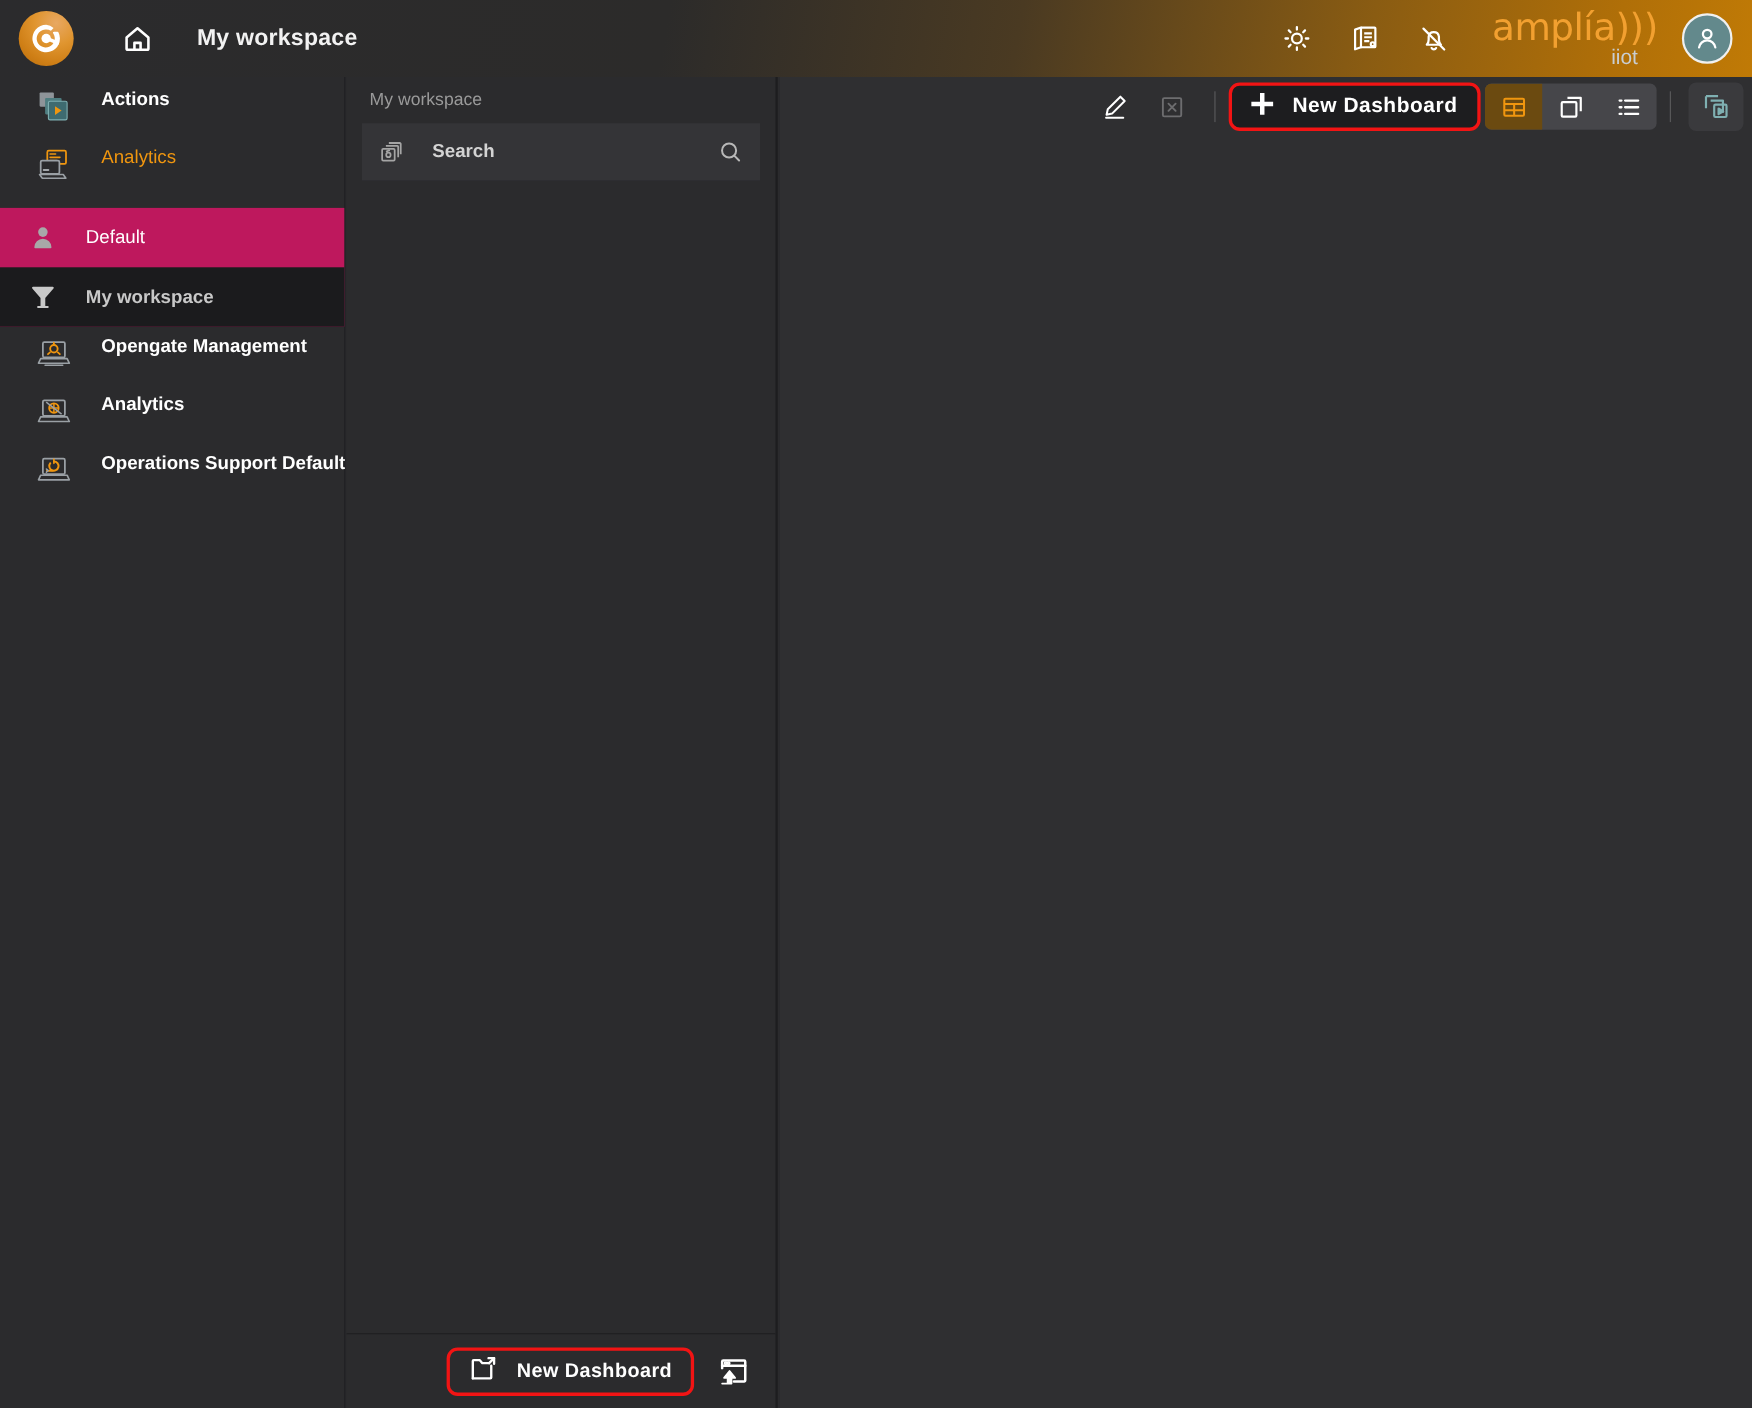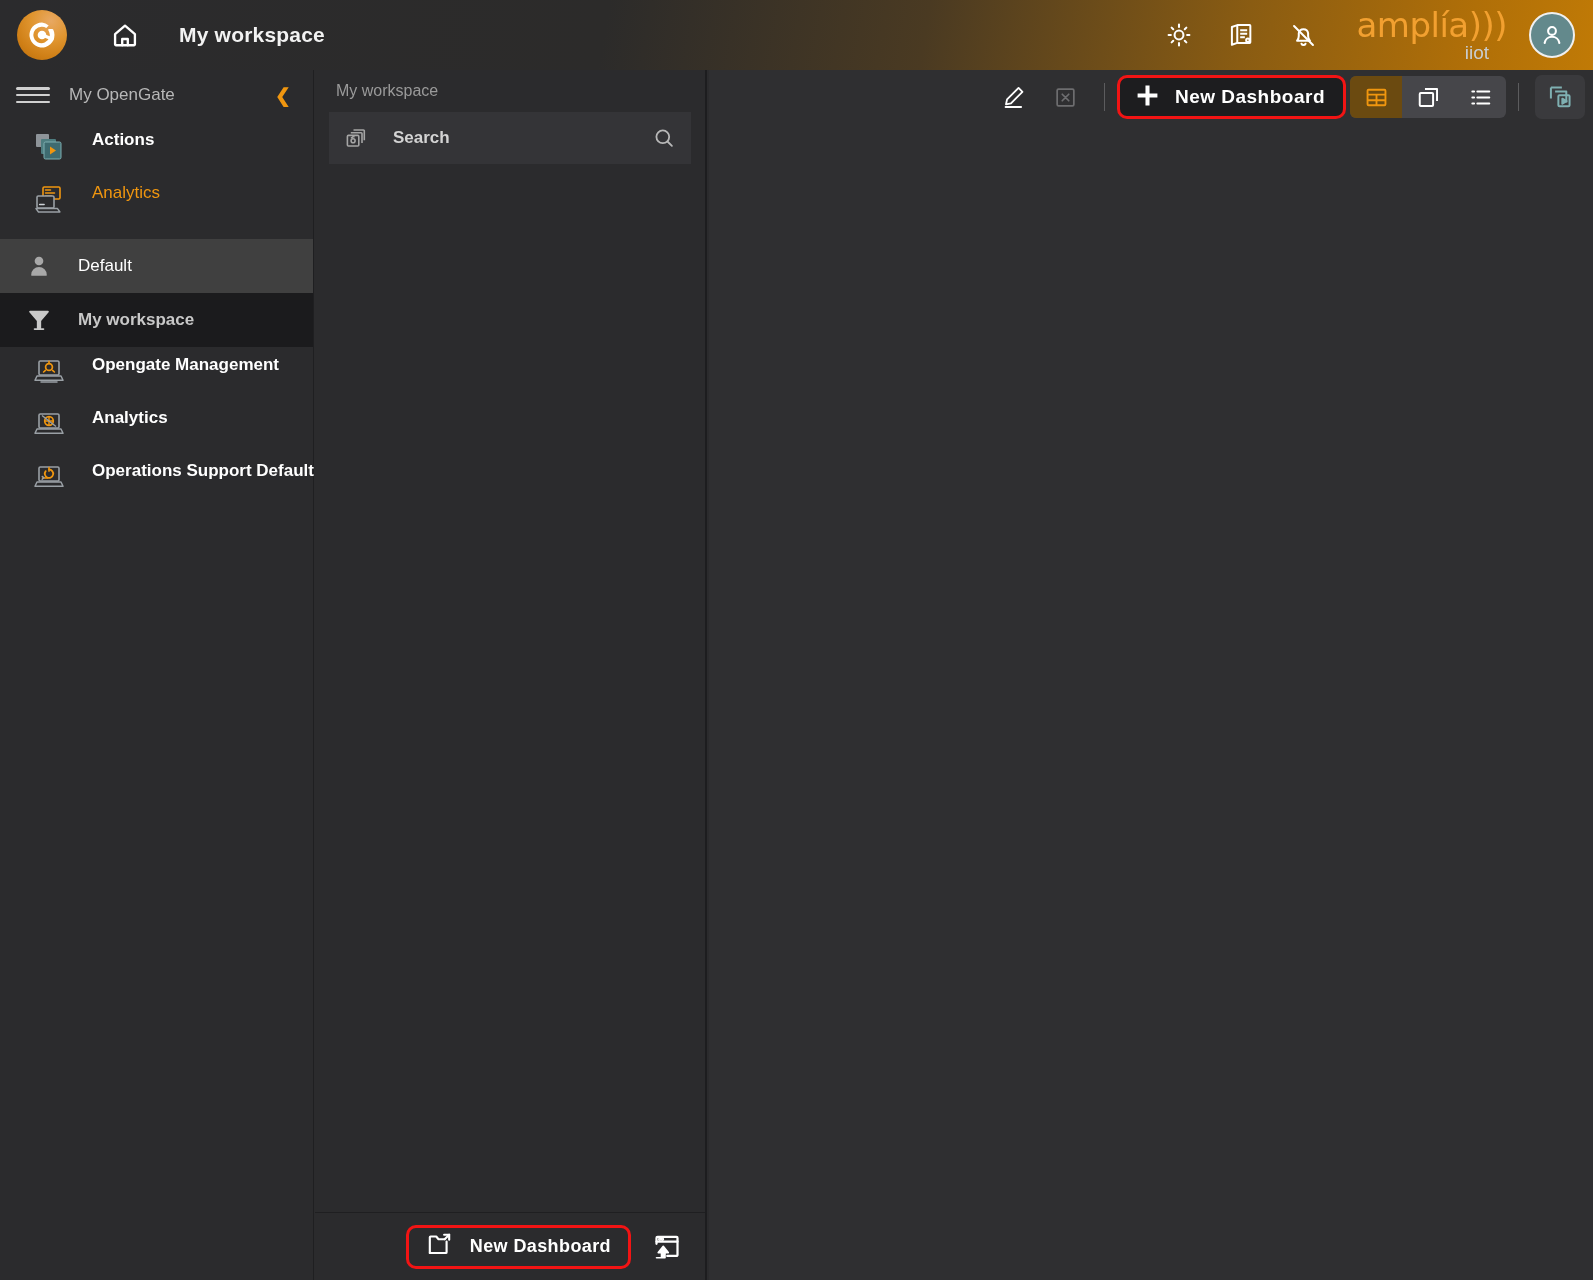--- a/index.html
+++ b/index.html
@@ -94,21 +94,21 @@
     cursor: default;
   }
   .nav-item .ico { width: 34px; height: 34px; flex: none;
                    display:flex; align-items:center; justify-content:center; }
   .nav-item .lbl {
     margin-left: 26px; font-size: 17px; font-weight: bold; color: #ffffff;
     white-space: nowrap;
   }
   .nav-item.active .lbl { color: #f0960f; font-weight: normal; }
 
-  .sub-group { background: #404040; margin-top: 3px; }
+  .sub-group { background: #be185d; margin-top: 3px; }
   .sub-item {
     display: flex; align-items: center; height: 54px; padding-left: 24px;
   }
   .sub-item.selected { background: #1b1b1d; }
   .sub-item .ico { width: 30px; height: 30px; flex:none;
                    display:flex; align-items:center; justify-content:center; }
   .sub-item .lbl {
     margin-left: 24px; font-size: 17px; color: #ffffff; white-space: nowrap;
   }
   .sub-item.selected .lbl { color: #c8c8c8; font-weight: bold; }
@@ -257,29 +257,20 @@
       <svg width="26" height="26" viewBox="0 0 24 24" fill="none" stroke="#ffffff" stroke-width="1.9" stroke-linecap="round">
         <circle cx="12" cy="8.3" r="3.6"></circle>
         <path d="M5.2 19.4a6.9 6.9 0 0 1 13.6 0"></path>
       </svg>
     </div>
   </div>
 </div>
 
 <div class="sidebar">
 
-  <div class="side-top">
-    <div class="burger">
-        <i></i>
-        <i></i>
-        <i></i>
-      </div>
-    <div class="side-top-label">My OpenGate</div>
-    <div class="collapse-arrow">❮</div>
-  </div>
 
   <div class="nav-top">
 
     <div class="nav-item">
       <span class="ico">
         <svg width="32" height="32" viewBox="0 0 32 32">
           <rect x="3" y="3" width="13" height="13" rx="1" fill="#8e9499"></rect>
           <rect x="8" y="8" width="15" height="15" rx="1" fill="#4e7d80"></rect>
           <rect x="11" y="11" width="17" height="17" rx="1.5" fill="#3e6b70" stroke="#7fb0b2" stroke-width="1"></rect>
           <path d="M17 15.5l6 4-6 4z" fill="#f0960f"></path>

